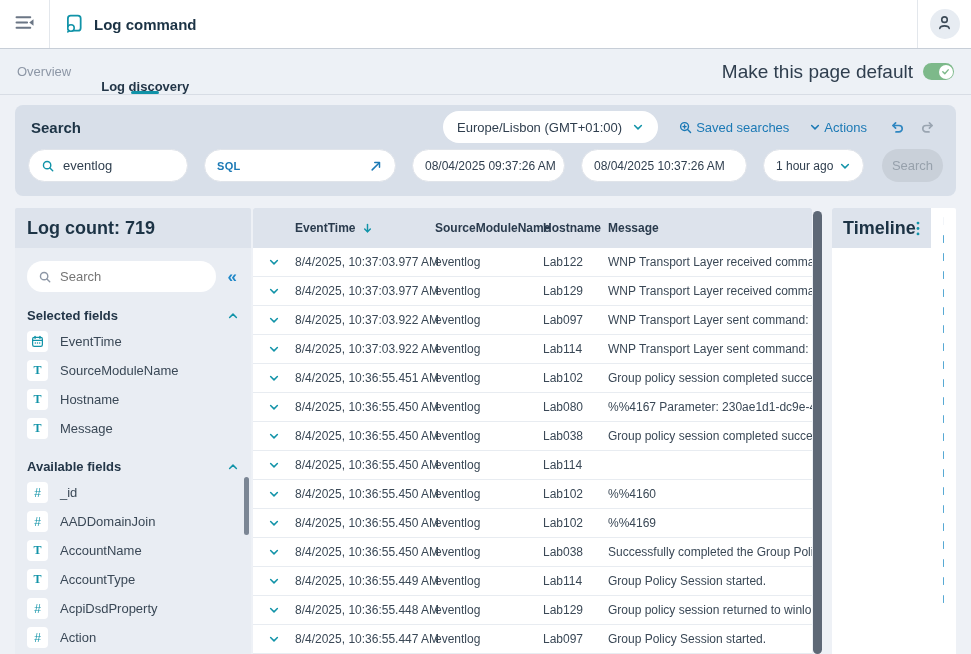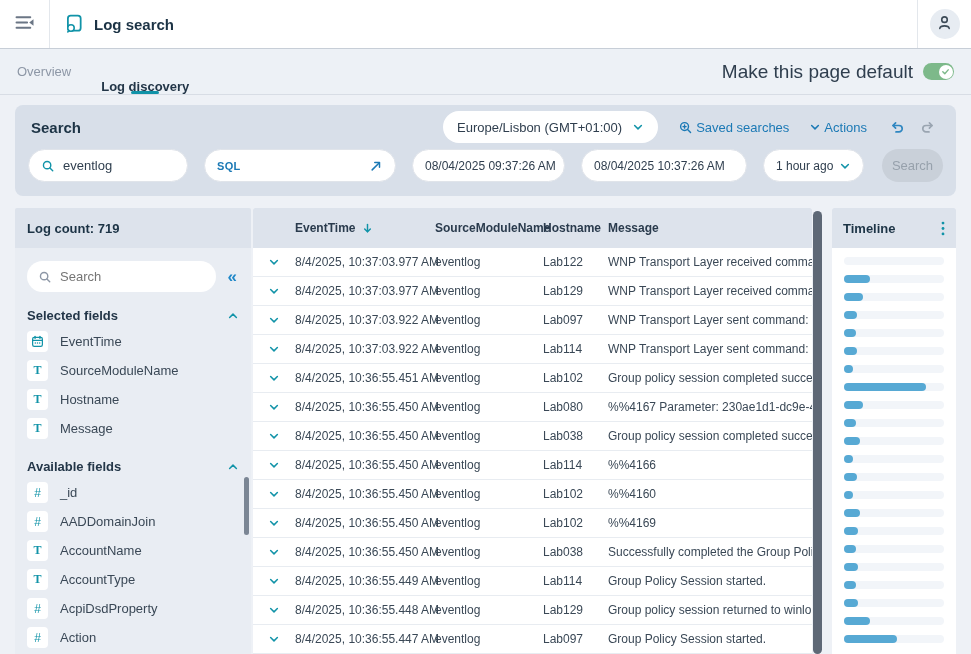--- a/index.html
+++ b/index.html
@@ -51,21 +51,21 @@
   .expand-icon { color:#1b79b5; display:flex; cursor:pointer; }
   .pill-date { width:153px; justify-content:space-between; white-space:nowrap; cursor:pointer;gap:36px; }
   .pill-date.end { width:166px; }
   .cal-icon { color:#1193a8; display:flex; margin-left:8px; }
   .pill-range { width:101px; justify-content:space-between; cursor:pointer; }
   .pill-range .chev { color:#1193a8; display:flex; }
   .search-btn { margin-left:2px; width:61px; height:33px; border:none; border-radius:17px; background:#c9d0d9; color:#97a1ac; font-size:13px; font-family:"Liberation Sans",sans-serif; }
 
   
   .main { flex:1; display:flex; min-height:0; }
-  .panel-head { height:40px; background:#dde3ec; display:flex; align-items:center; padding:0 12px; font-weight:bold; font-size:13px; color:#1c3345; flex:0 0 auto; }
+  .panel-head { height:40px; background:#dde3ec; display:flex; align-items:center; padding:0 12px; font-weight:bold; font-size:18px; color:#1c3345; flex:0 0 auto; }
 
   
   .sidebar { width:236px; background:#e9edf3; display:flex; flex-direction:column; margin-right:2px; border-radius:2px 2px 0 0; position:relative; overflow:hidden; }
   .sidebar-body { padding:13px 12px 0; flex:1; overflow:hidden; }
   .sb-search-row { display:flex; align-items:center; gap:10px; }
   .sb-search { flex:1; background:#fff; border-radius:16px; height:31px; display:flex; align-items:center; gap:8px; padding:0 11px; }
   .sb-search .s-icon { color:#8d97a6; display:flex; }
   .sb-search input { border:none; outline:none; width:100%; font-size:13px; color:#2f3e4e; font-family:"Liberation Sans",sans-serif; background:transparent; }
   .collapse-btn { color:#1e87c8; font-size:17px; font-weight:bold; cursor:pointer; padding:0 2px; line-height:1; }
   .sec-head { display:flex; align-items:center; justify-content:space-between; margin-top:16px; cursor:pointer; }
@@ -88,21 +88,21 @@
   .c-mod { width:108px; flex:0 0 auto; white-space:nowrap; }
   .c-host { width:65px; flex:0 0 auto; white-space:nowrap; }
   .c-msg { flex:1; min-width:0; white-space:nowrap; overflow:hidden; }
   .sort-icon { color:#1193a8; display:flex; }
 
   
   .vscroll { width:20px; flex:0 0 auto; position:relative; }
   .vscroll .thumb { position:absolute; left:1px; top:3px; bottom:0; width:9px; border-radius:5px; background:#5e6876; cursor:pointer; }
 
   
-  .timeline { width:124px; flex:0 0 auto; background:#fff; display:flex; flex-direction:column; border-radius:2px 2px 0 0; overflow:hidden; }
+  .timeline { width:124px; flex:0 0 auto; background:#fff; display:flex; flex-direction:row; border-radius:2px 2px 0 0; overflow:hidden; }
   .timeline .panel-head { justify-content:space-between; padding:0 11px; }
   .kebab { color:#1193a8; display:flex; cursor:pointer; }
   .tl-body { flex:1; padding:9px 12px 0; display:flex; flex-direction:column; gap:10px; overflow:hidden; }
   .tl-track { height:8px; background:#f2f5f9; border-radius:4px; position:relative; flex:0 0 auto; }
   .tl-fill { position:absolute; left:0; top:0; height:8px; border-radius:4px; background:#57a9d4; }
 </style>
 </head>
 <body>
 
 <div class="app">
@@ -116,21 +116,21 @@
             <path d="M18 5v6l-4-3z" fill="currentColor"></path>
           </svg></span>
     </div>
     <span class="app-icon">
         <svg viewBox="0 0 18 18" width="20" height="20">
           <rect x="3.5" y="1.5" width="11.5" height="13.5" rx="2.5" stroke="currentColor" fill="none" stroke-linecap="round" stroke-linejoin="round" stroke-width="1.6"></rect>
           <circle cx="6.3" cy="12.6" r="2.9" fill="#fff" stroke="currentColor" stroke-width="1.4"></circle>
           <line x1="4.3" y1="15" x2="3.4" y2="16.2" stroke="currentColor" fill="none" stroke-linecap="round" stroke-linejoin="round" stroke-width="1.4"></line>
         </svg>
       </span>
-    <span class="page-title">Log search</span>
+    <span class="page-title">Log command</span>
     <span class="spacer"></span>
     <div class="avatar-wrap">
       <div class="avatar">
         <span><svg viewBox="0 0 16 16" width="17" height="17">
               <circle cx="8" cy="5.3" r="2.6" stroke="currentColor" fill="none" stroke-linecap="round" stroke-linejoin="round" stroke-width="1.5"></circle>
               <path d="M3.6 13.6c.6-3.2 8.2-3.2 8.8 0" stroke="currentColor" fill="none" stroke-linecap="round" stroke-linejoin="round" stroke-width="1.5"></path>
             </svg></span>
       </div>
     </div>
   </div>
@@ -481,21 +481,20 @@
 
             <div class="t-row">
               <span class="c-chev">
                 <svg viewBox="0 0 16 16" width="12" height="12">
                   <path d="M3.5 6l4.5 4.5L12.5 6" stroke="currentColor" fill="none" stroke-linecap="round" stroke-linejoin="round" stroke-width="2"></path>
                 </svg>
               </span>
               <span class="c-time">8/4/2025, 10:36:55.450 AM</span>
               <span class="c-mod">eventlog</span>
               <span class="c-host">Lab114</span>
-              <span class="c-msg">%%4166</span>
             </div>
 
             <div class="t-row">
               <span class="c-chev">
                 <svg viewBox="0 0 16 16" width="12" height="12">
                   <path d="M3.5 6l4.5 4.5L12.5 6" stroke="currentColor" fill="none" stroke-linecap="round" stroke-linejoin="round" stroke-width="2"></path>
                 </svg>
               </span>
               <span class="c-time">8/4/2025, 10:36:55.450 AM</span>
               <span class="c-mod">eventlog</span>

